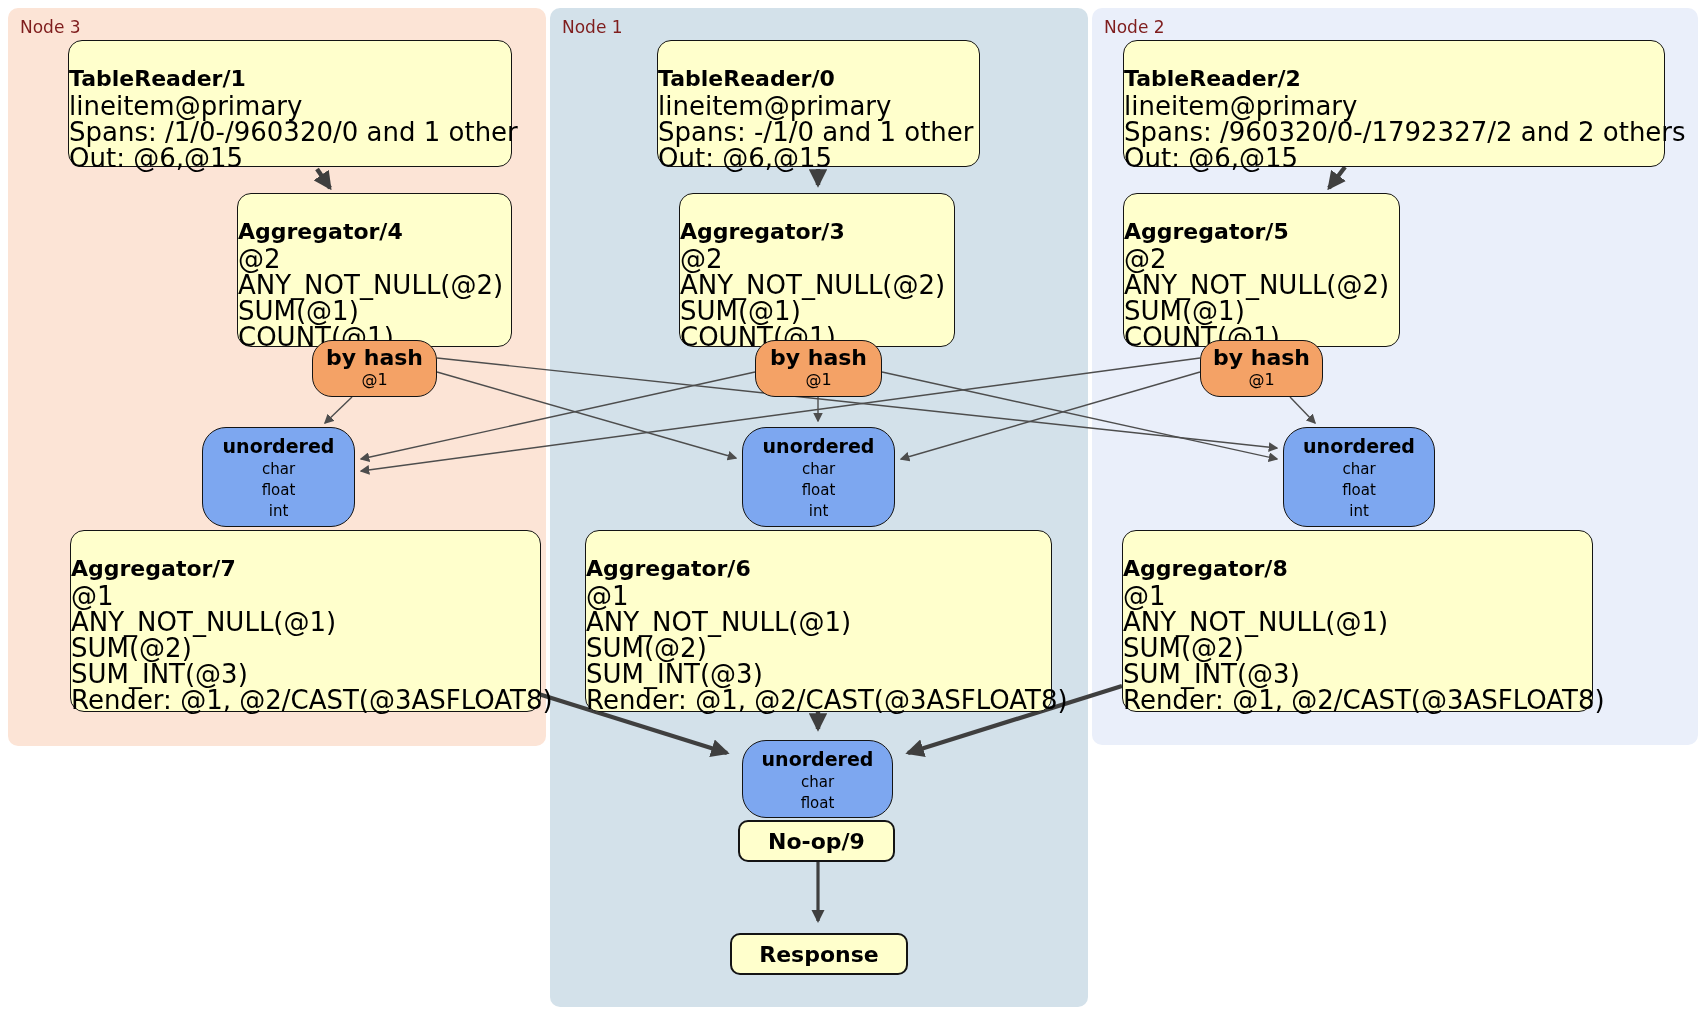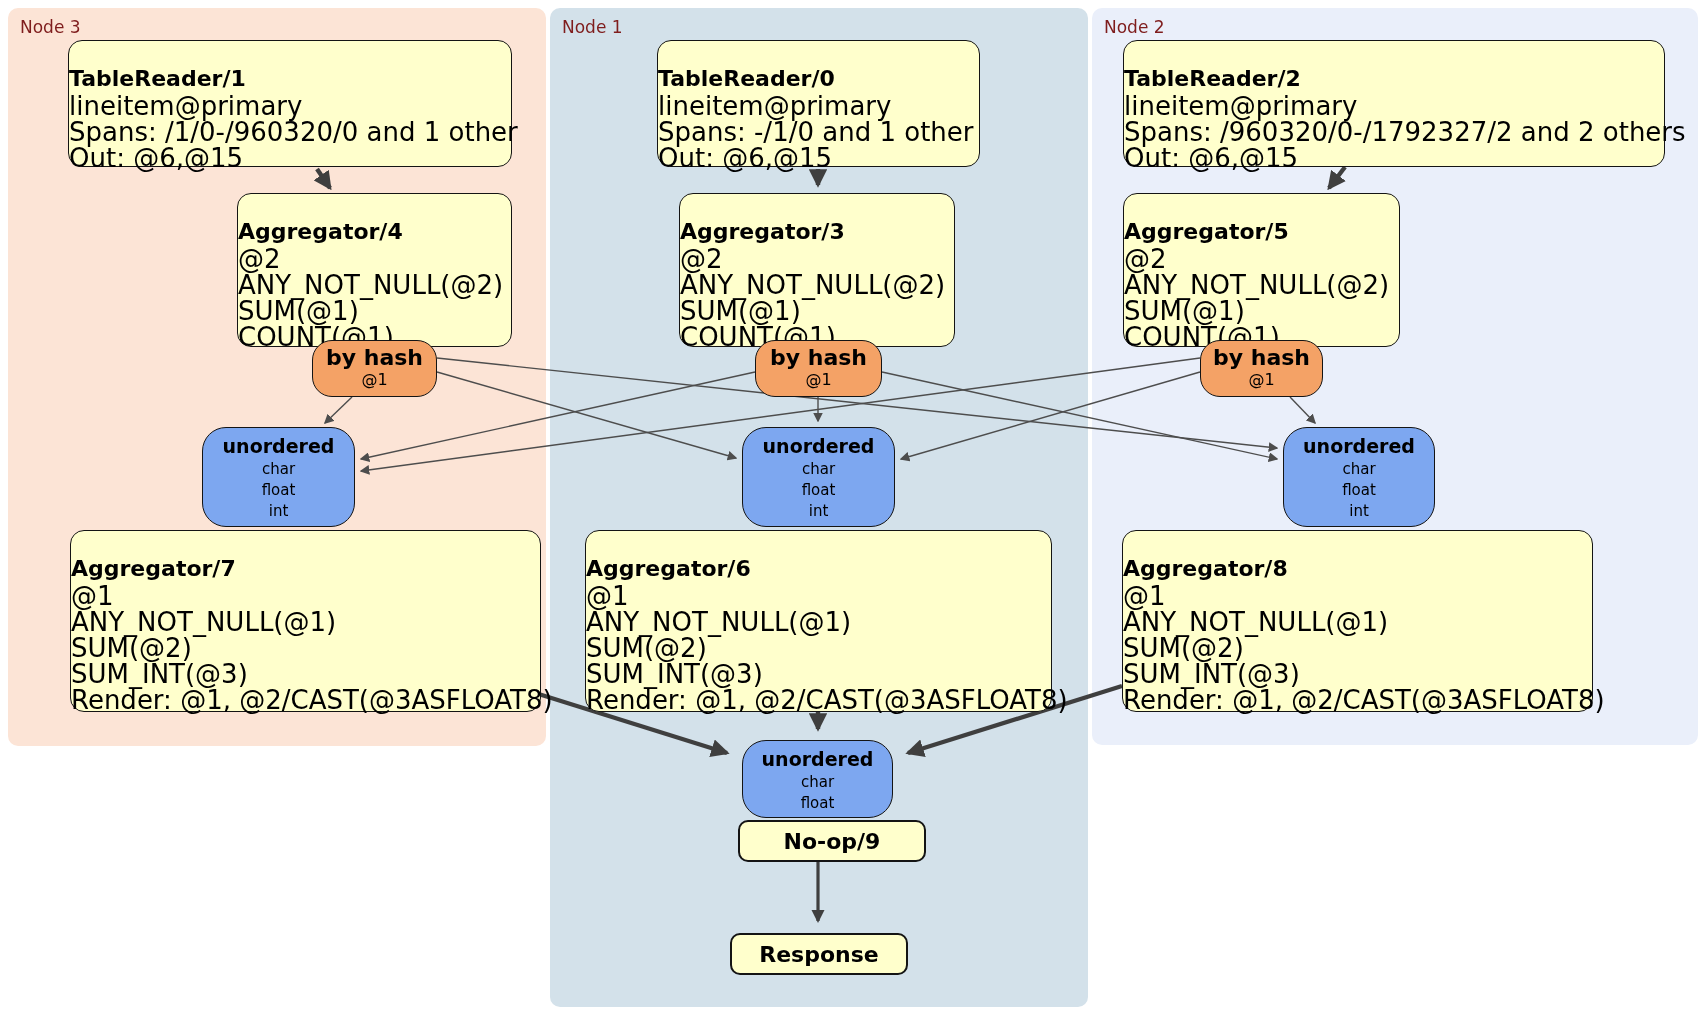--- a/index.html
+++ b/index.html
@@ -194,20 +194,20 @@
     <div class="sline">char</div>
     <div class="sline">float</div>
     <div class="sline">int</div>
   </div>
   <div class="sync" style="left:742px; top:740px; width:151px; height:78px;">
     <div class="stitle">unordered</div>
     <div class="sline">char</div>
     <div class="sline">float</div>
   </div>
 
-  <div class="label-box" style="left:738px; top:820px; width:188px; height:42px;">
+  <div class="label-box" style="left:738px; top:820px; width:157px; height:42px;">
     <div class="ptitle">No-op/9</div>
   </div>
   <div class="label-box" style="left:730px; top:933px; width:178px; height:42px;">
     <div class="ptitle">Response</div>
   </div>
 
 </div>
 
 </body></html>

